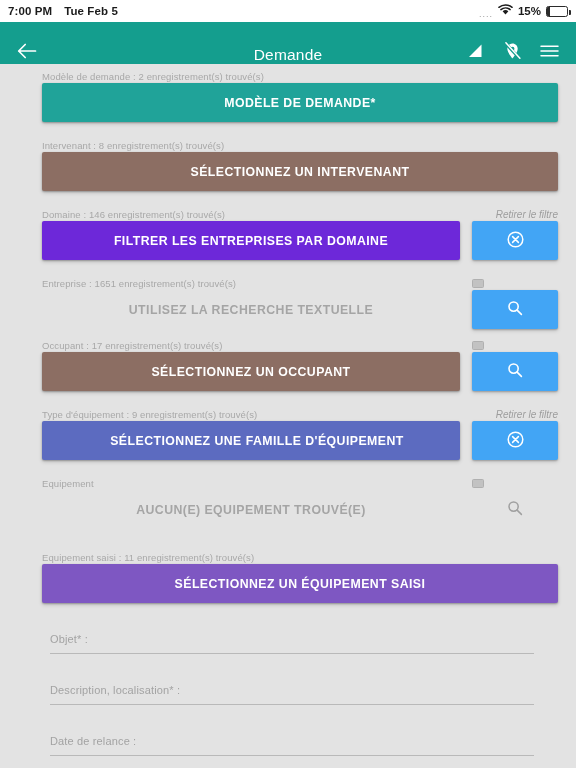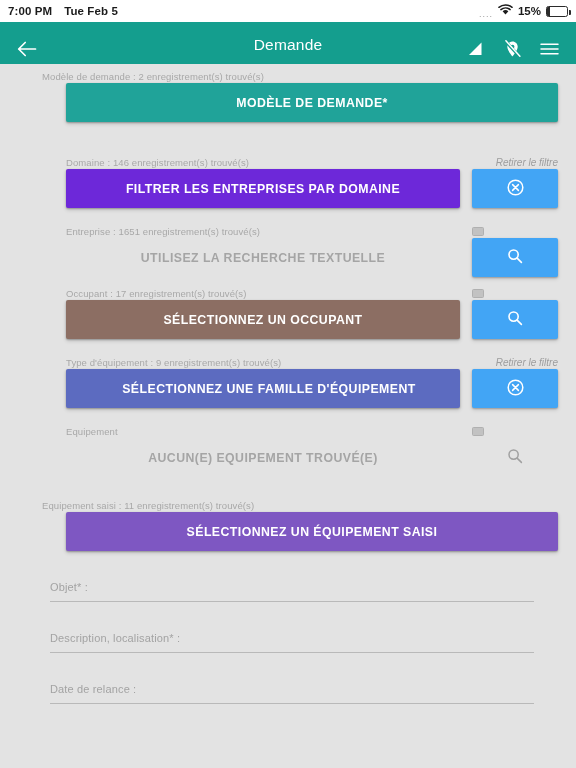--- a/index.html
+++ b/index.html
@@ -60,22 +60,22 @@
     width: 15%;
     background: #2b2b2b;
     border-radius: 1px 0 0 1px;
   }
 
   
   .appbar {
     height: 42px;
     background: #149e8e;
     display: flex;
-    align-items: flex-start;
-    padding: 14px 14px;
+    align-items: flex-end;
+    padding: 0 14px;
     position: relative;
   }
   .appbar-title {
     position: absolute;
     left: 0; right: 0;
     text-align: center;
     color: #ffffff;
     font-size: 15.5px;
     letter-spacing: 0.2px;
     pointer-events: none;
@@ -113,21 +113,20 @@
     letter-spacing: 0.1px;
     line-height: 13px;
     white-space: nowrap;
     overflow: hidden;
   }
 
   .row-body {
     display: flex;
     align-items: flex-start;
     gap: 12px;
-    margin-left: 24px;
   }
 
   .main-btn {
     flex: 1 1 auto;
     height: 39px;
     border: none;
     border-radius: 2px;
     color: #ffffff;
     font-size: 12.3px;
     font-weight: 700;
@@ -275,20 +274,26 @@
 
   <div class="row">
     <div class="row-label">Modèle de demande : 2 enregistrement(s) trouvé(s)</div>
     <div class="row-body">
       <button class="main-btn btn-teal">MODÈLE DE DEMANDE*</button>
     </div>
   </div>
 
   <div class="gap-m"></div>
 
+  <div class="row">
+    <div class="row-label">Intervenant : 8 enregistrement(s) trouvé(s)</div>
+    <div class="row-body">
+      <button class="main-btn btn-brown">SÉLECTIONNEZ UN INTERVENANT</button>
+    </div>
+  </div>
 
   <div class="gap-m"></div>
 
   <div class="row">
     <div class="row-body">
       <div style="flex:1 1 auto;">
         <div class="row-label">Domaine : 146 enregistrement(s) trouvé(s)</div>
         <button class="main-btn btn-brown2" style="width:100%;">FILTRER LES ENTREPRISES PAR DOMAINE</button>
       </div>
       <div class="side">

